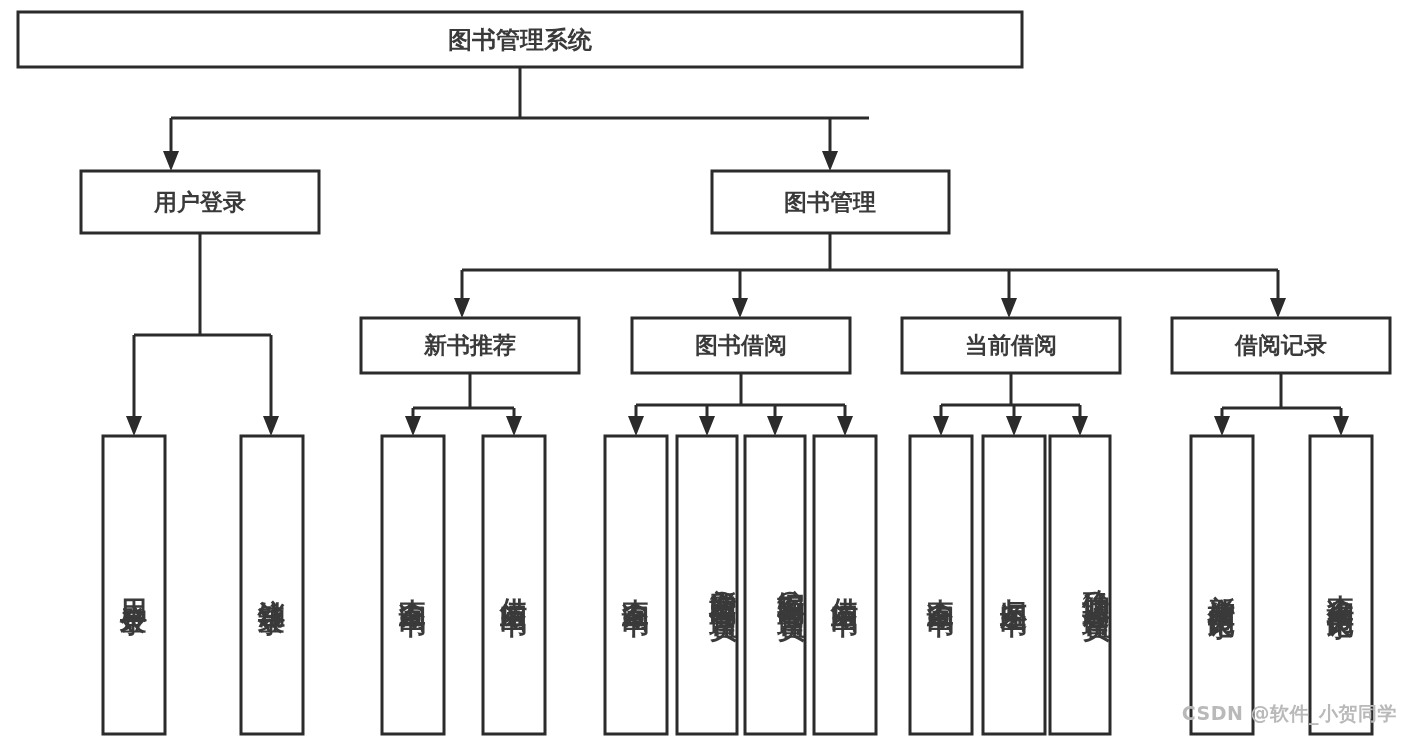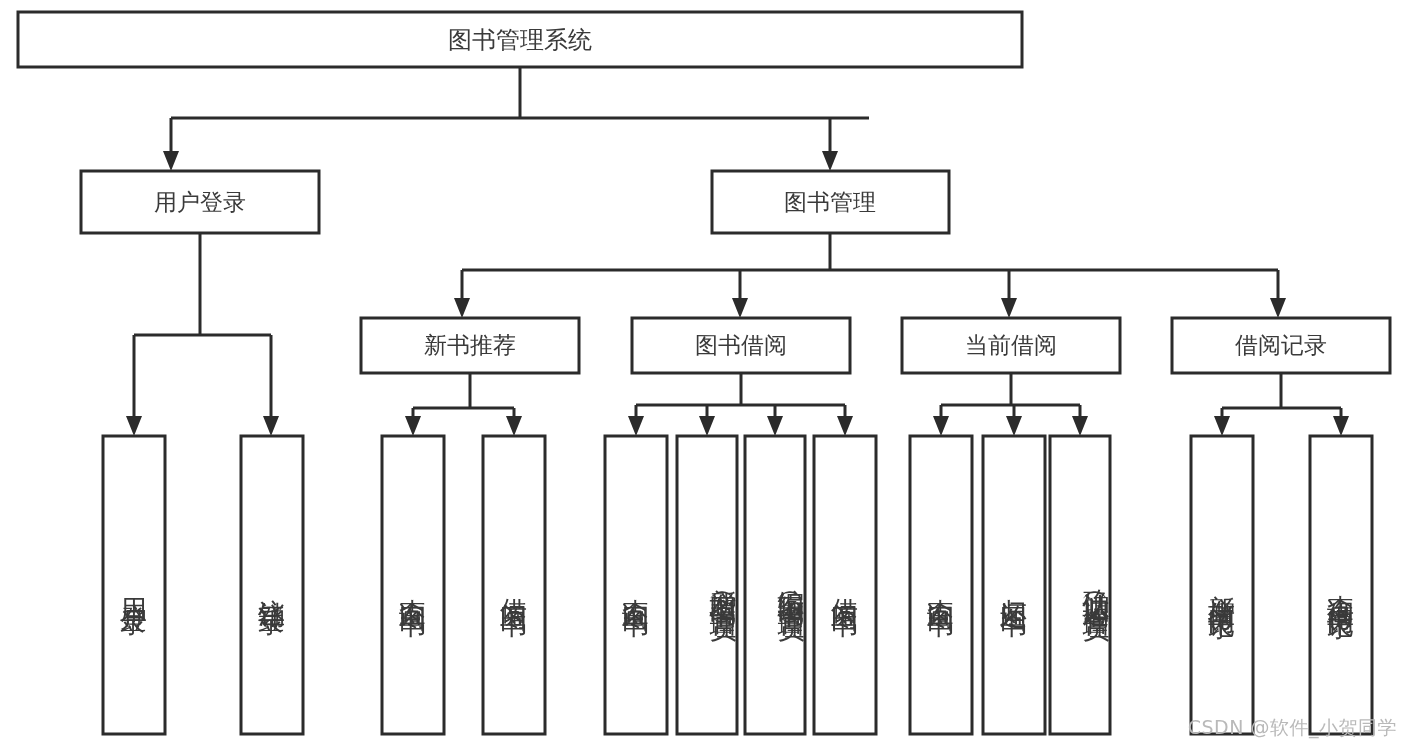--- a/index.html
+++ b/index.html
@@ -11,20 +11,21 @@
     width: 1405px;
     height: 747px;
     font-family: "DejaVu Sans", "Liberation Sans", sans-serif;
     overflow: hidden;
     position: relative;
   }
   #diagram-root {
     position: relative;
     width: 1405px;
     height: 747px;
+    font-weight: bold;
   }
   svg#tree-svg {
     position: absolute;
     top: 0;
     left: 0;
     width: 1405px;
     height: 747px;
   }
   .node-box {
     fill: #ffffff;
@@ -67,21 +68,21 @@
     display: flex;
     align-items: center;
     justify-content: center;
     text-align: center;
     white-space: nowrap;
     pointer-events: none;
   }
   #watermark {
     position: absolute;
     right: 8px;
-    bottom: 6px;
+    bottom: 20px;
     font-family: "DejaVu Sans", "Liberation Sans", sans-serif;
     font-size: 19px;
     color: #b9b9b9;
     letter-spacing: 0.5px;
     user-select: none;
   }
 </style>
 </head>
 <body>
 

